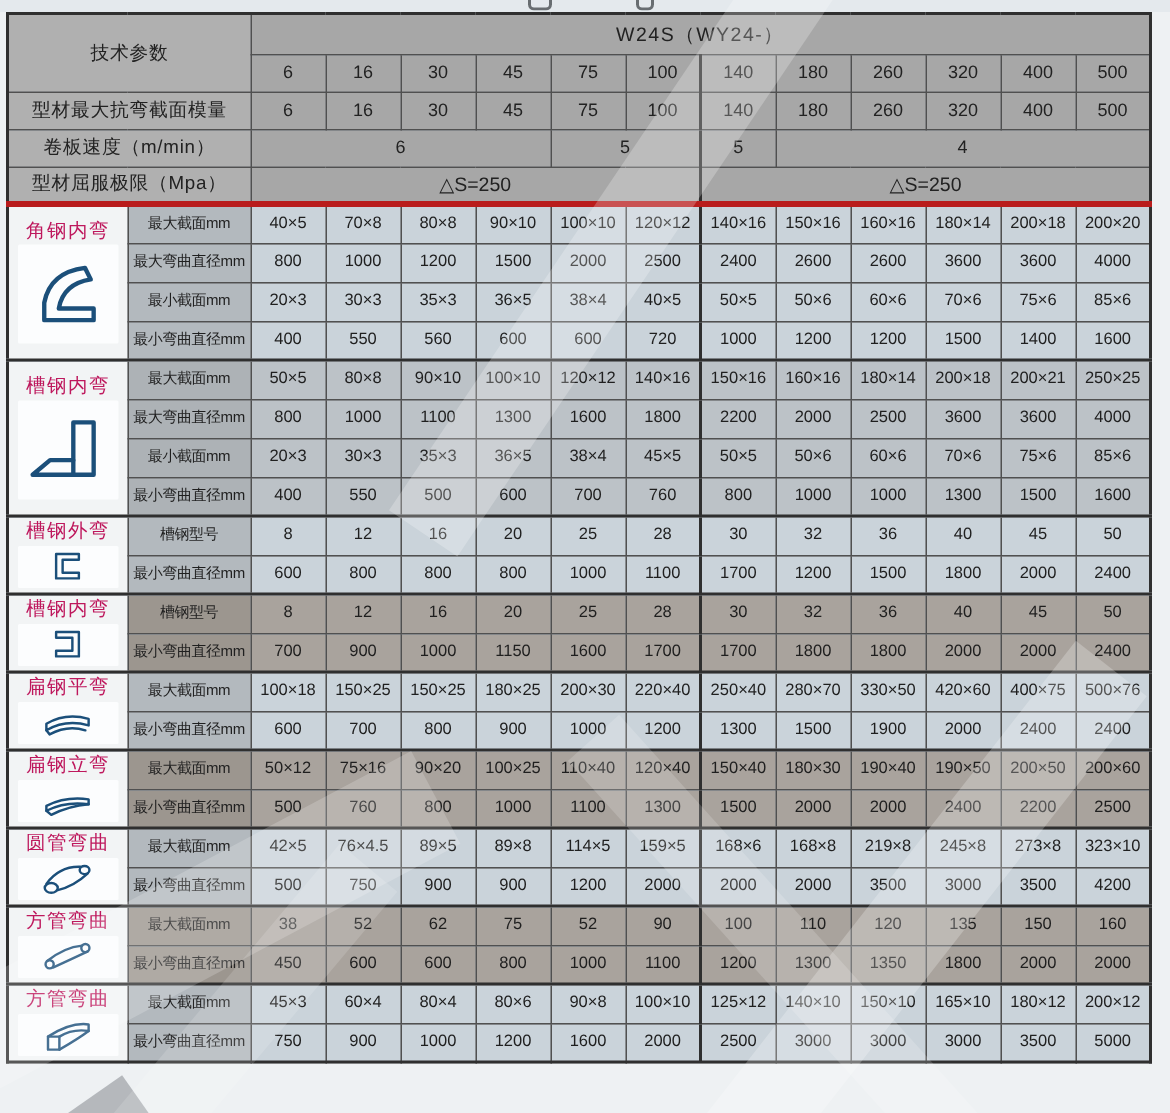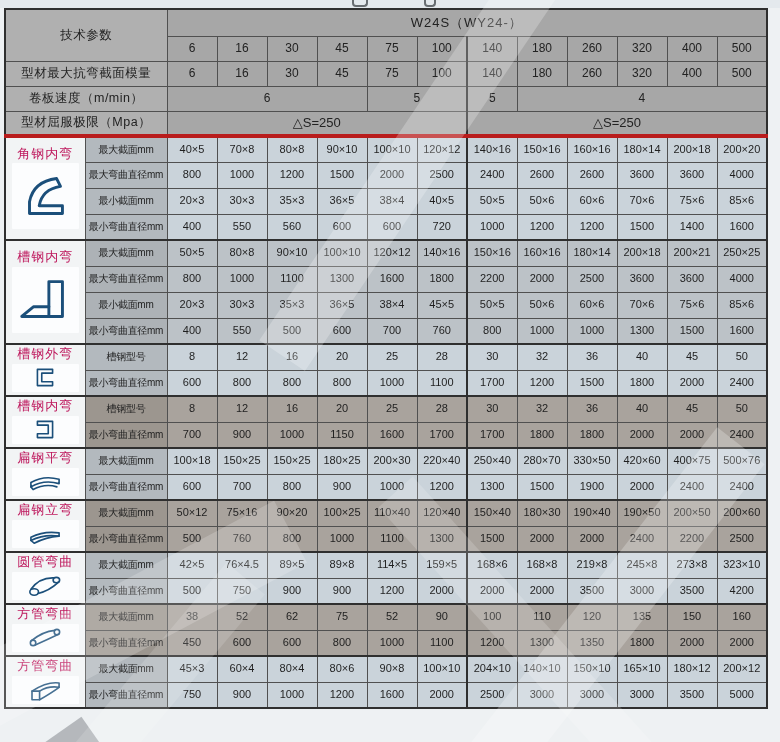--- a/index.html
+++ b/index.html
@@ -519,21 +519,21 @@
             </svg>
           </div>
         </td>
         <td class="sub" data-name="section-row-label">最大截面mm</td>
         <td class="val" data-name="section-value-cell">45×3</td>
         <td class="val" data-name="section-value-cell">60×4</td>
         <td class="val" data-name="section-value-cell">80×4</td>
         <td class="val" data-name="section-value-cell">80×6</td>
         <td class="val" data-name="section-value-cell">90×8</td>
         <td class="val" data-name="section-value-cell">100×10</td>
-        <td class="val vsep" data-name="section-value-cell">204×10</td>
+        <td class="val vsep" data-name="section-value-cell">125×12</td>
         <td class="val" data-name="section-value-cell">140×10</td>
         <td class="val" data-name="section-value-cell">150×10</td>
         <td class="val" data-name="section-value-cell">165×10</td>
         <td class="val" data-name="section-value-cell">180×12</td>
         <td class="val" data-name="section-value-cell">200×12</td>
       </tr>
       <tr class="sec-row t-light" data-name="section-row">
         <td class="sub" data-name="section-row-label">最小弯曲直径mm</td>
         <td class="val" data-name="section-value-cell">750</td>
         <td class="val" data-name="section-value-cell">900</td>

